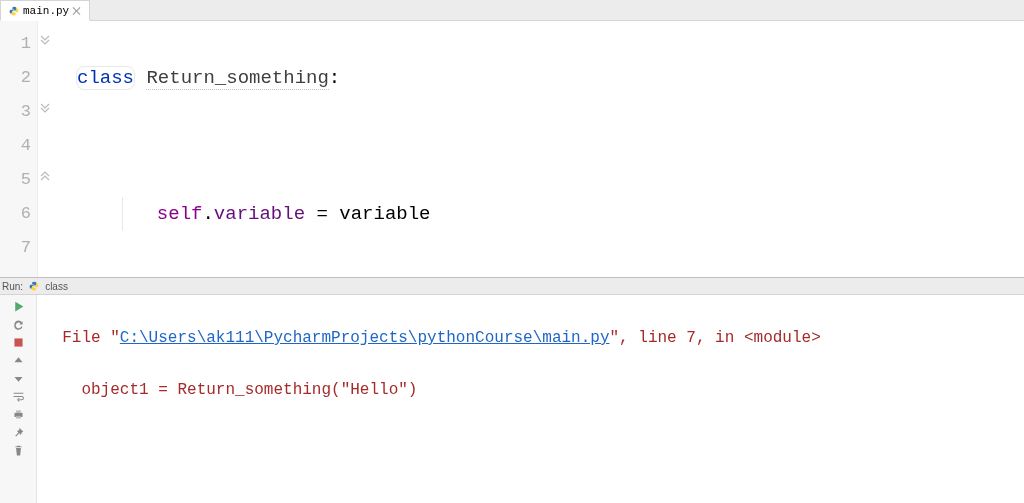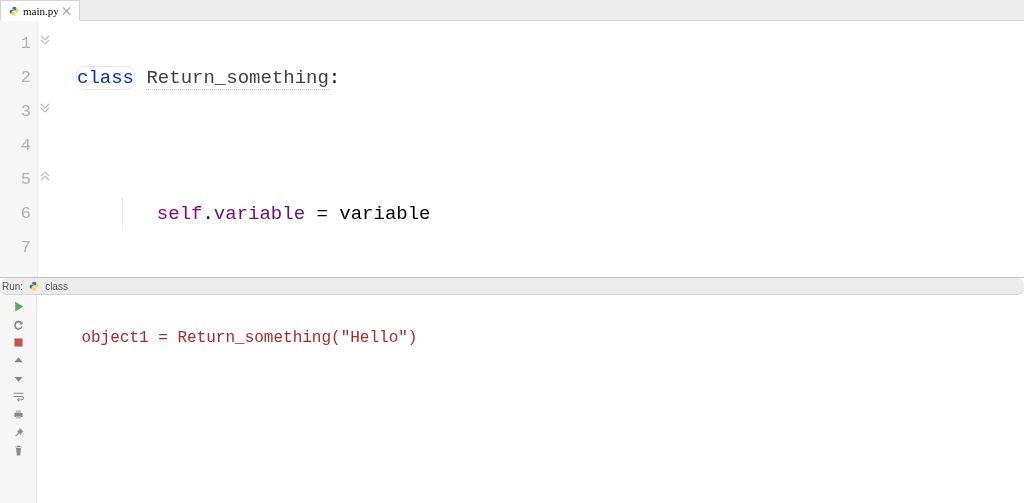--- a/index.html
+++ b/index.html
@@ -1,35 +1,35 @@
 <!DOCTYPE html>
 <html><head>
 <meta charset="utf-8">
 <style>
   html,body{margin:0;padding:0;width:1024px;height:503px;overflow:hidden;font-family:Menlo,Consolas,"Courier New",monospace;background:#fff;color:#000;}
-  .tabbar{height:20px;background:#ececec;border-bottom:1px solid #d4d4d4;display:flex;align-items:flex-end;font-family:Liberation Serif, serif;font-size:11px;}
+  .tabbar{height:20px;background:#ececec;border-bottom:1px solid #d4d4d4;display:flex;align-items:flex-end;font-family:Liberation Mono, monospace;font-size:11px;}
   .tab{display:flex;align-items:center;height:19px;padding:0 8px;background:#fff;border:1px solid #d4d4d4;border-bottom:1px solid #fff;position:relative;top:1px;gap:4px;}
   .tab .pyicon{width:10px;height:10px;display:inline-block;}
   .tab .close{width:8px;height:8px;display:inline-block;position:relative;}
   .tab .close::before,.tab .close::after{content:"";position:absolute;left:3px;top:-1px;width:1px;height:10px;background:#999;}
   .tab .close::before{transform:rotate(45deg);} .tab .close::after{transform:rotate(-45deg);}
   .editor{display:flex;height:256px;border-bottom:1px solid #c0c0c0;}
   .gutter{width:38px;background:#f7f7f7;border-right:1px solid #ececec;text-align:right;padding:6px 6px 0 0;box-sizing:border-box;color:#b0b0b0;font-size:17px;line-height:34px;}
   .foldcol{width:34px;background:#fff;position:relative;}
   .fold{position:absolute;left:2px;width:10px;height:12px;}
   .code{flex:1;padding:6px 0 0 4px;font-size:19px;line-height:34px;white-space:pre;overflow:hidden;}
   .kw{color:#0033B3;}
   .cls{color:#404040;}
   .dunder{color:#B200B2;}
   .self{color:#8B008B;}
   .attr{color:#660E7A;}
   .p{color:#000;}
   .underline{border-bottom:1px dotted #c0c0c0;}
   .boxed{border:1px solid #e8e8e8;border-radius:8px;}
-  .runbar{height:16px;background:#ececec;border-bottom:1px solid #d4d4d4;display:flex;align-items:center;font-family:"Segoe UI",Arial,sans-serif;font-size:10px;color:#555;padding-left:2px;gap:6px;border-radius:7px;}
+  .runbar{height:16px;background:#ececec;border-bottom:1px solid #d4d4d4;display:flex;align-items:center;font-family:"Segoe UI",Arial,sans-serif;font-size:10px;color:#555;padding-left:2px;gap:6px;}
   .runbar .pyicon{width:10px;height:10px;display:inline-block;}
   .bottom{display:flex;height:211px;}
   .sidebar{width:36px;background:#f7f7f7;border-right:1px solid #e4e4e4;display:flex;flex-direction:column;align-items:center;padding-top:3px;gap:2px;}
   .sb{width:30px;height:16px;display:flex;align-items:center;justify-content:center;}
   .sb svg{width:13px;height:13px;}
   .console{flex:1;padding:4px 0 0 6px;font-size:16px;line-height:26px;white-space:pre;overflow:hidden;}
   .err{color:#A52A2A;}
   .link{color:#1E66C8;text-decoration:underline;}
   .indentline{display:inline-block;border-left:1px solid #e8e8e8;height:34px;vertical-align:top;}
 </style>
@@ -140,18 +140,19 @@
           <path fill="#888" d="M9 2l5 5-2 1-1 3-2-2-4 4-1-1 4-4-2-2 3-1z"></path>
         </svg>
       </div>
     <div class="sb">
         <svg viewBox="0 0 16 16">
           <path fill="#888" d="M5 5h6l-1 9H6zM4 3h8v1H4zM6 2h4v1H6z"></path>
         </svg>
       </div>
   </div>
   <div class="console">
+<div class="err"><span>  File "</span><span class="link">C:\Users\ak111\PycharmProjects\pythonCourse\main.py</span><span>", line 7, in &lt;module&gt;</span></div>
 <div class="err">    object1 = Return_something("Hello")</div>
 
 <div></div>
 
   </div>
 </div>
 
 </body></html>

